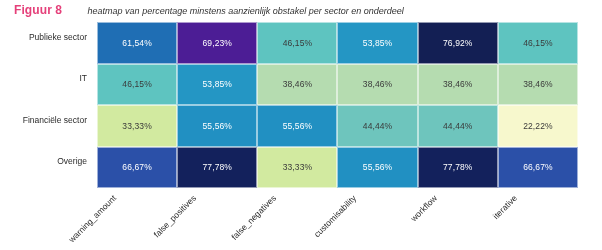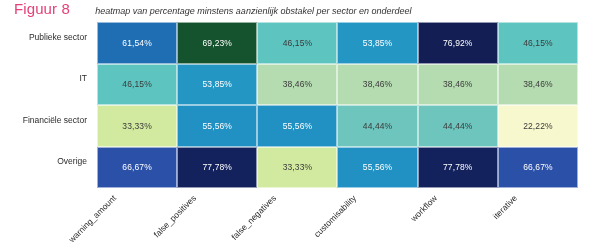--- a/index.html
+++ b/index.html
@@ -17,22 +17,22 @@
 
   
   .caption {
     position: absolute;
     left: 14px;
     top: 3px;
     white-space: nowrap;
     line-height: 12px;
   }
   .caption-label {
-    font-size: 15px;
-    font-weight: normal;
+    font-size: 12px;
+    font-weight: bold;
     color: #e5407a;
     letter-spacing: 0.1px;
     text-align: right;
   }
   .caption-text {
     font-size: 9px;
     color: #333333;
     font-style: italic;
     margin-left: 5px;
     padding-left: 16px;
@@ -118,21 +118,21 @@
 
 <div class="ylabels">
     <div class="ylabel">Publieke sector</div>
     <div class="ylabel">IT</div>
     <div class="ylabel">Financiële sector</div>
     <div class="ylabel">Overige</div>
   </div>
 
 <div class="heatmap">
     <div class="cell dark" style="background: rgb(31, 110, 180);">61,54%</div>
-    <div class="cell dark" style="background: #14532d;">69,23%</div>
+    <div class="cell dark" style="background: #4c1d95;">69,23%</div>
     <div class="cell light" style="background: rgb(94, 196, 192);">46,15%</div>
     <div class="cell dark" style="background: rgb(36, 150, 196);">53,85%</div>
     <div class="cell dark" style="background: rgb(19, 31, 84);">76,92%</div>
     <div class="cell light" style="background: rgb(94, 196, 192);">46,15%</div>
     <div class="cell light" style="background: rgb(94, 196, 192);">46,15%</div>
     <div class="cell dark" style="background: rgb(36, 150, 196);">53,85%</div>
     <div class="cell light" style="background: rgb(181, 220, 176);">38,46%</div>
     <div class="cell light" style="background: rgb(181, 220, 176);">38,46%</div>
     <div class="cell light" style="background: rgb(181, 220, 176);">38,46%</div>
     <div class="cell light" style="background: rgb(181, 220, 176);">38,46%</div>

